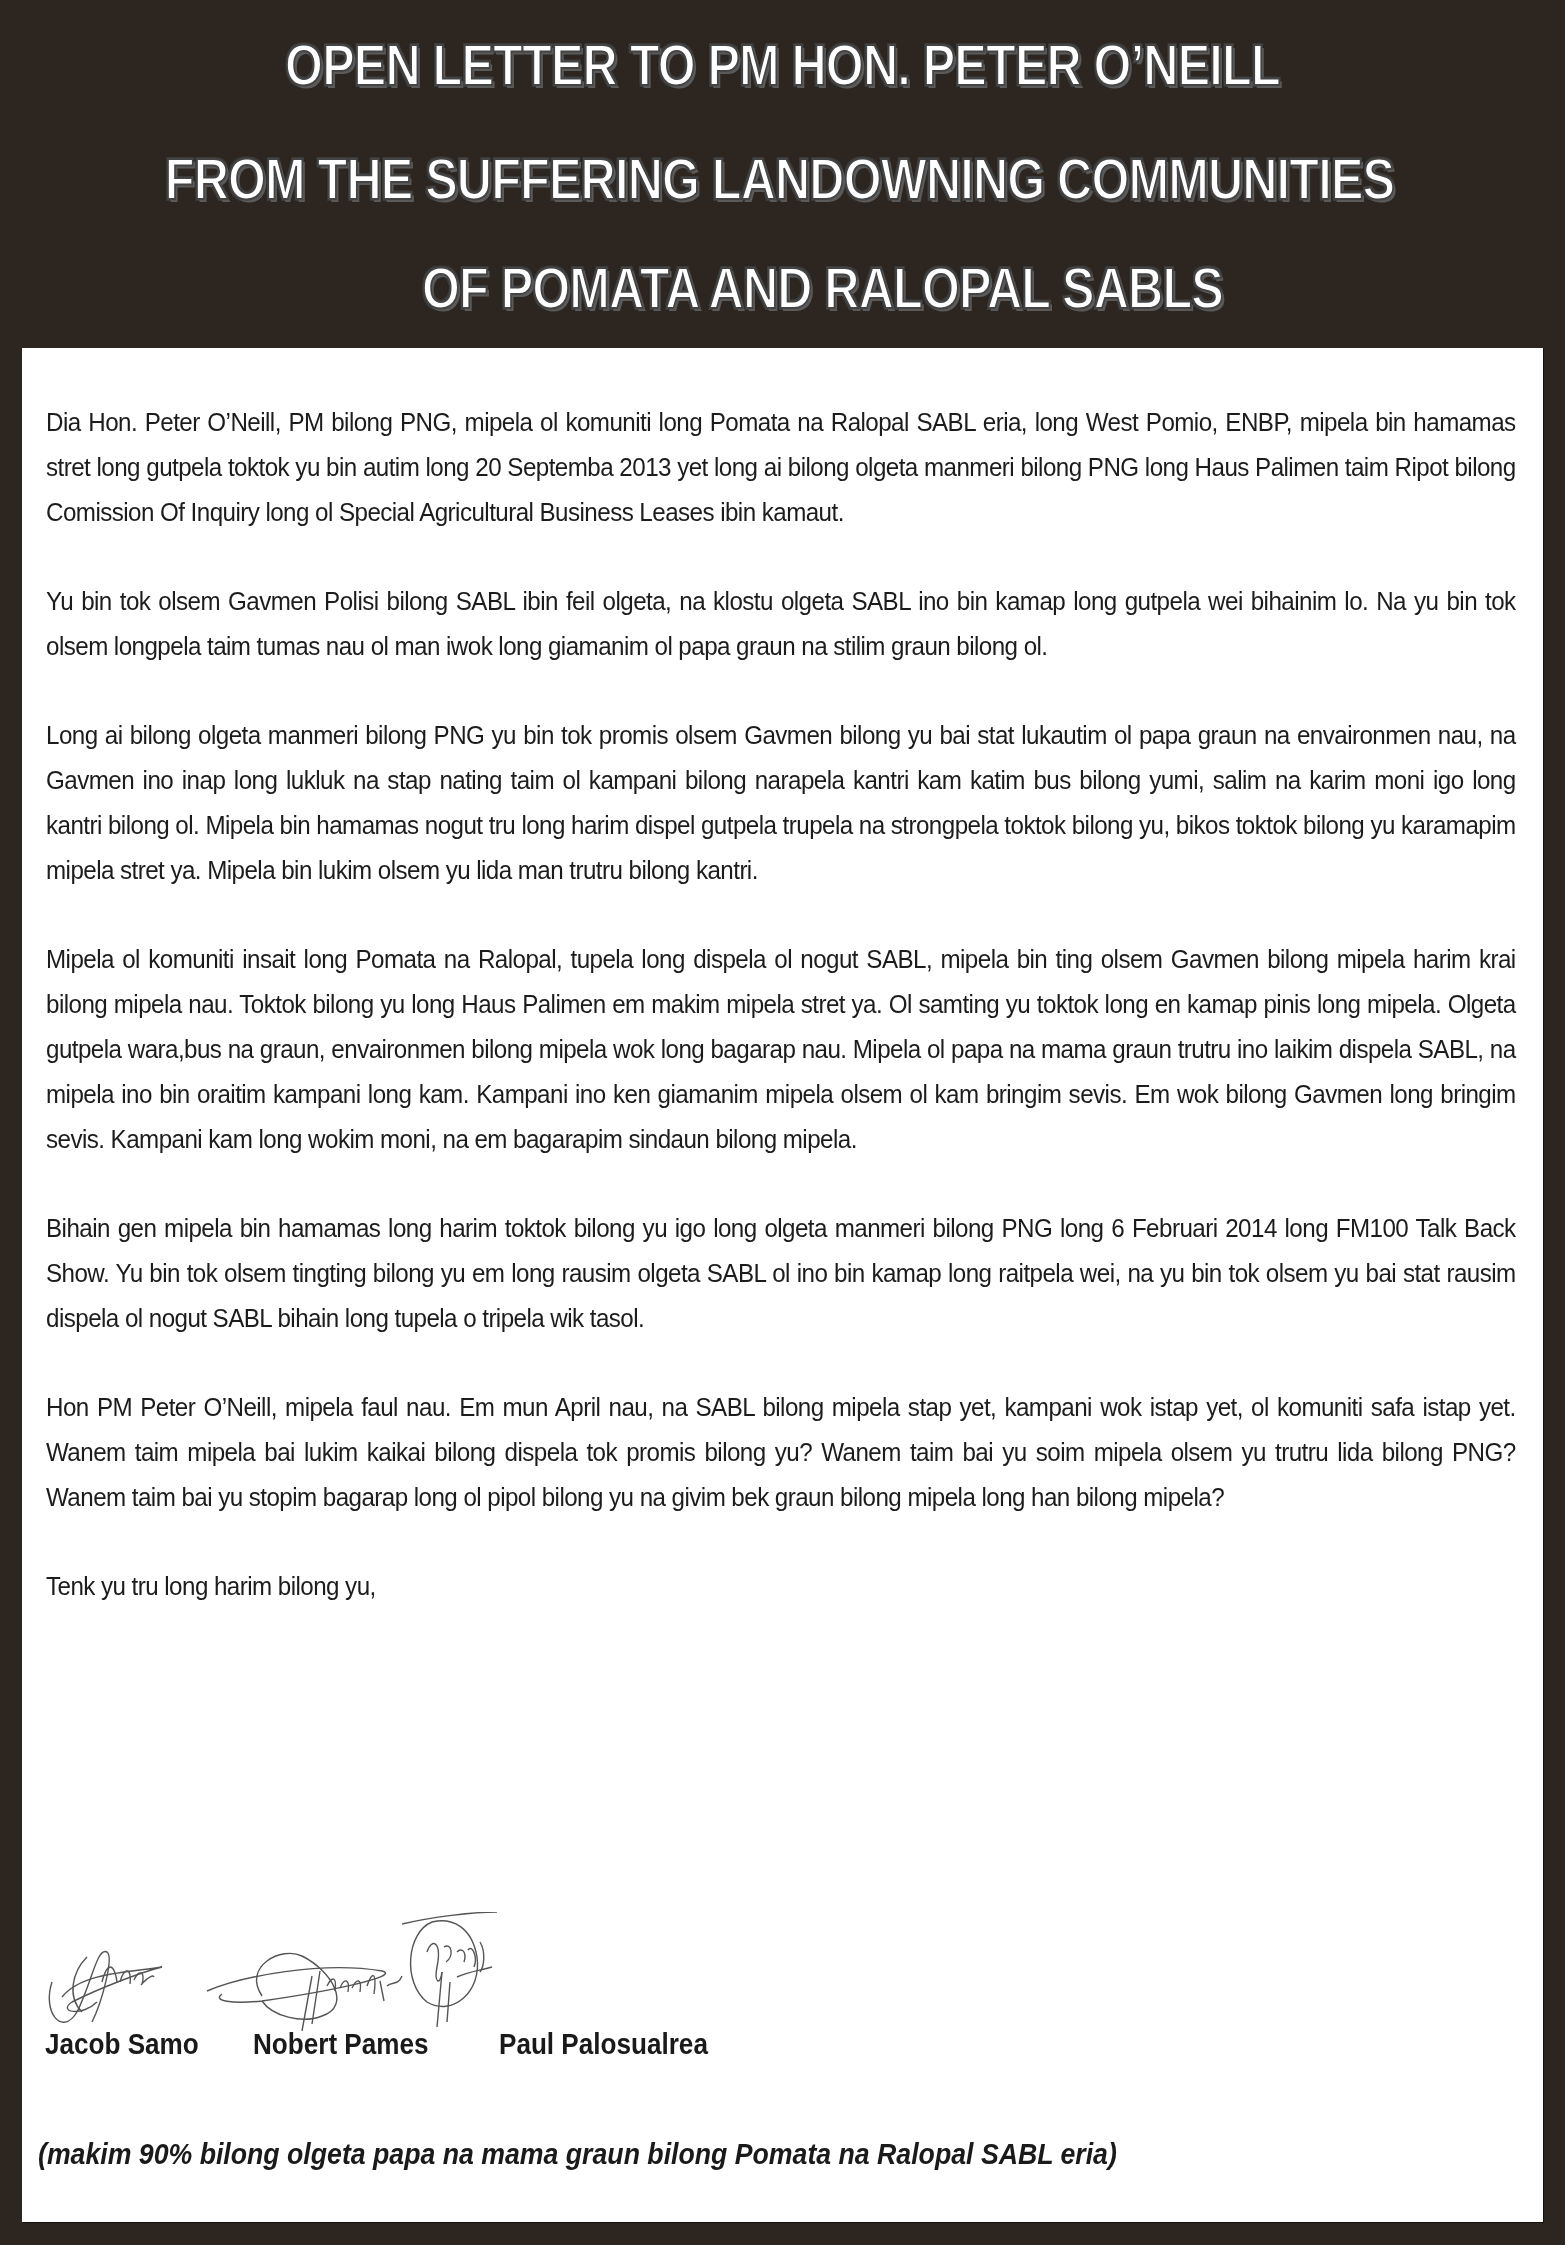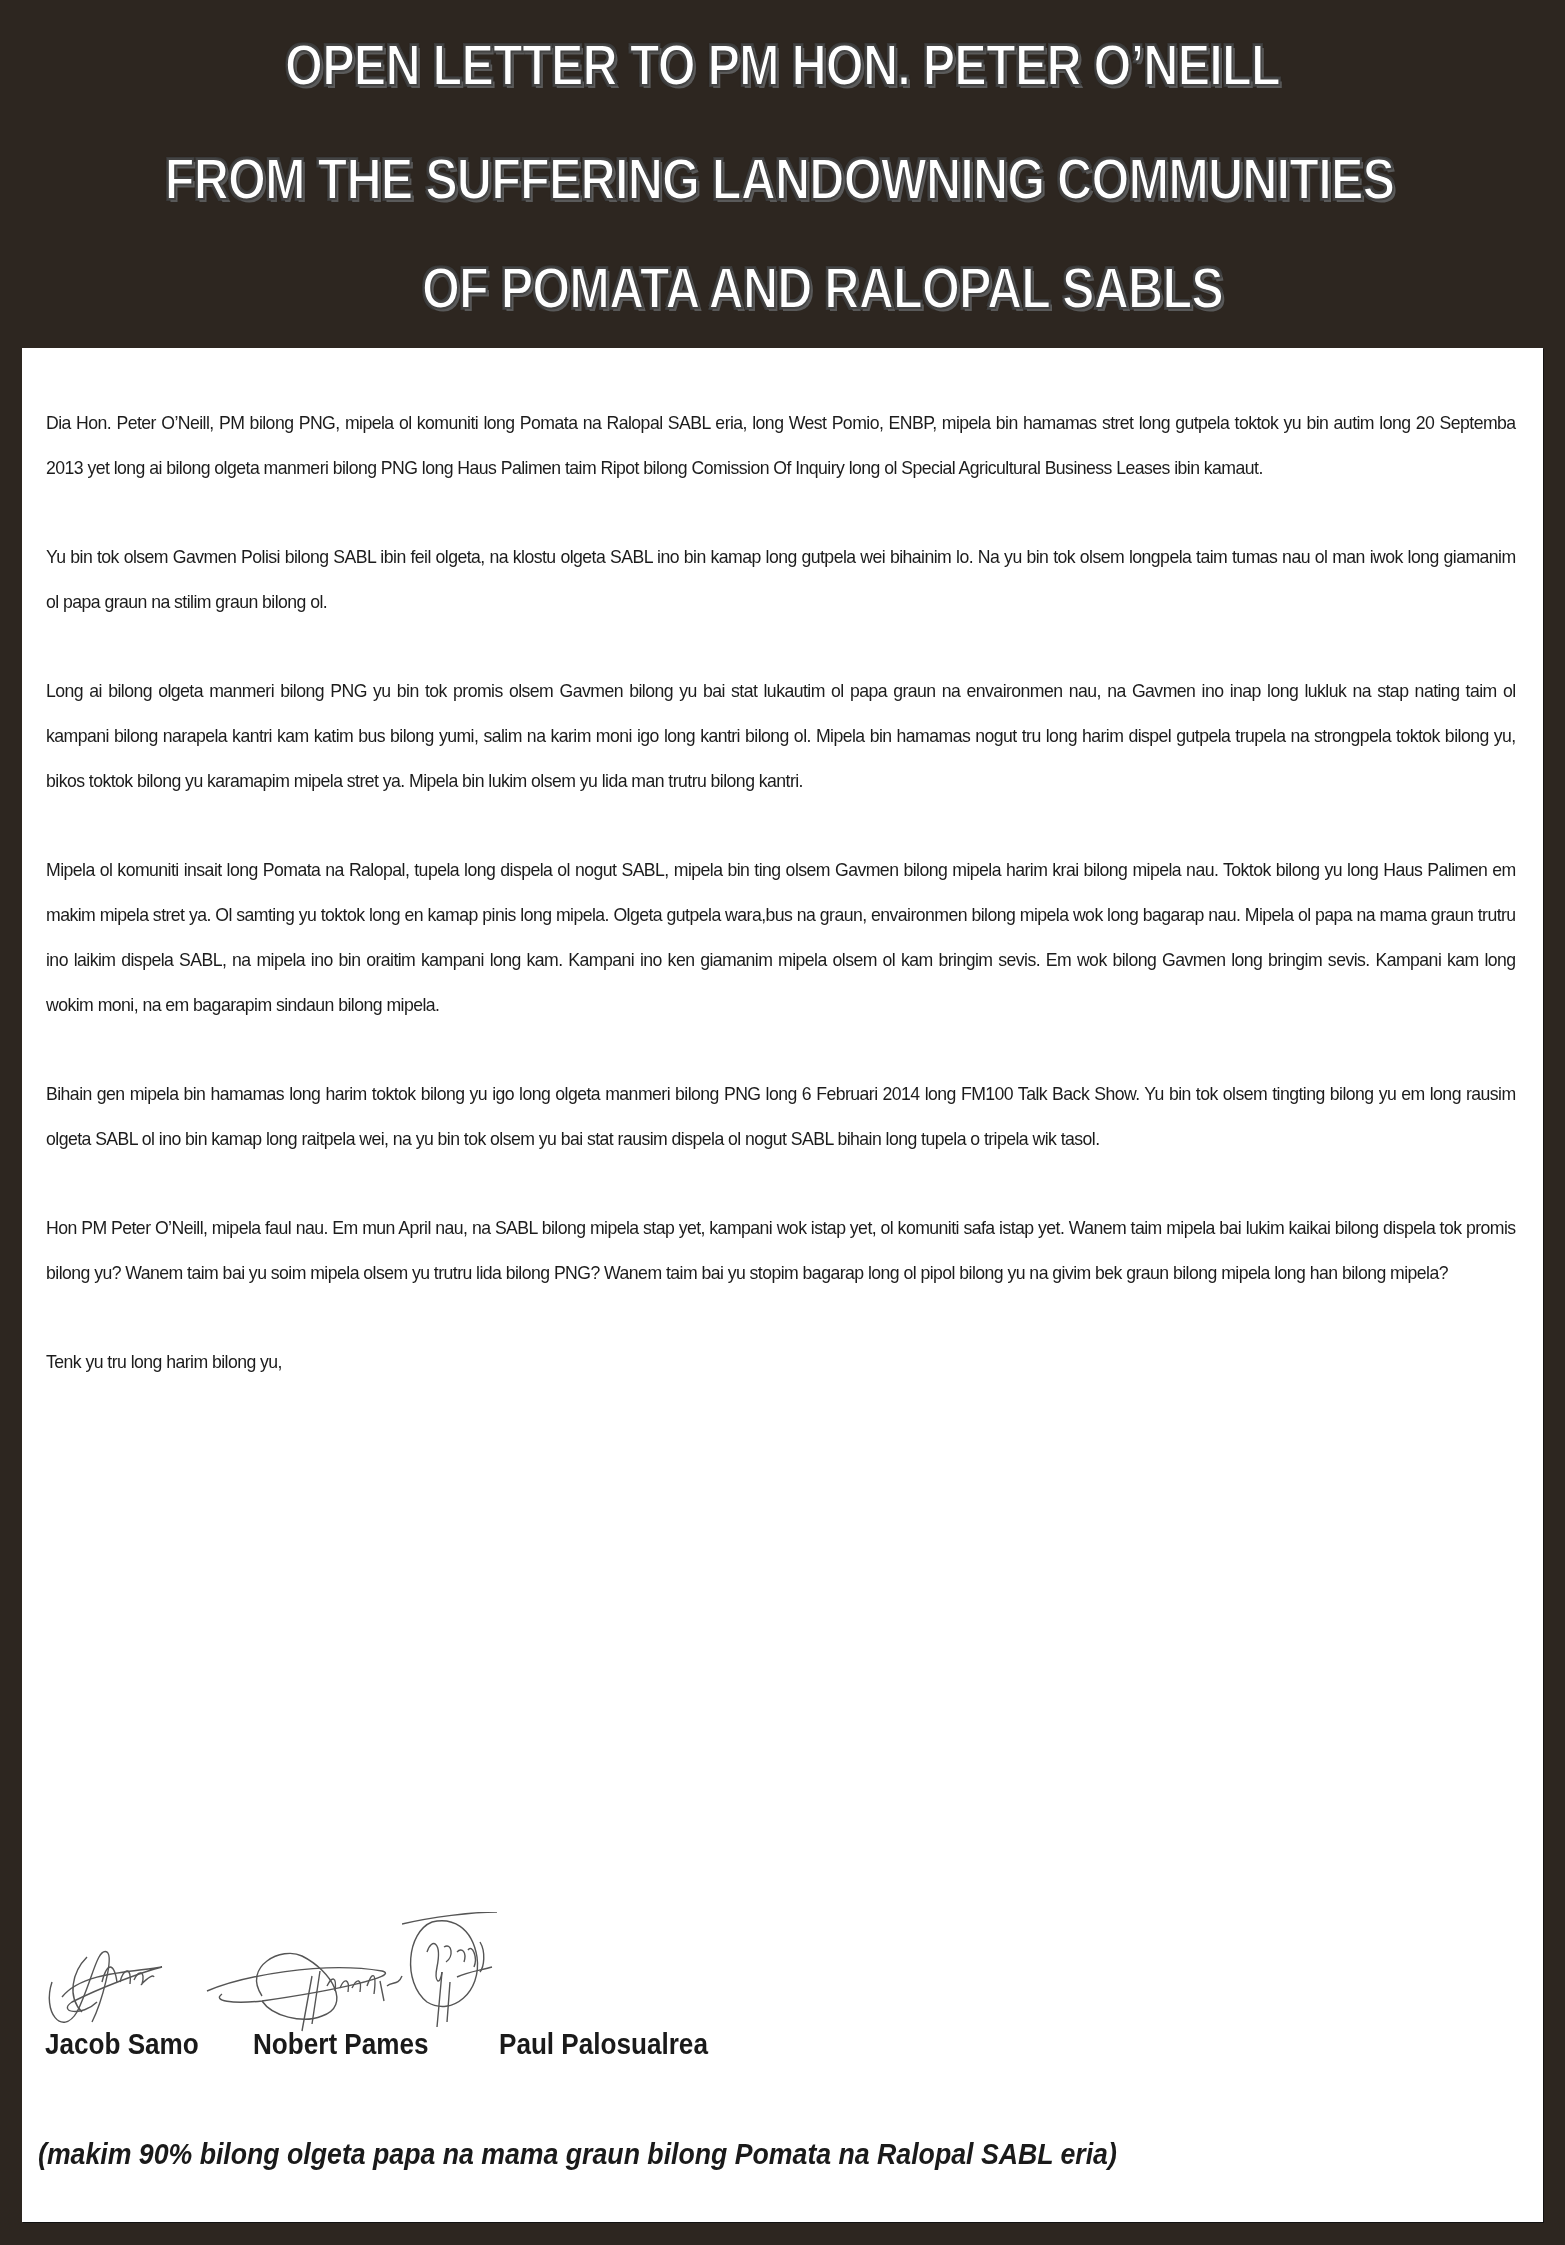--- a/index.html
+++ b/index.html
@@ -56,21 +56,21 @@
       height: 1874px;
       background: #ffffff;
       box-shadow: 1px 1px 0 #111;
     }
     .letter {
       position: absolute;
       left: 24px;
       top: 52px;
       width: 1470px;
       color: #1c1c1c;
-      font-size: 19px;
+      font-size: 26px;
       line-height: 45px;
       letter-spacing: -0.6px;
     }
     .para {
       margin: 0 0 44px 0;
       text-align: justify;
       text-align-last: left;
       transform: scaleX(0.93);
       transform-origin: left top;
       width: 107.5%;

